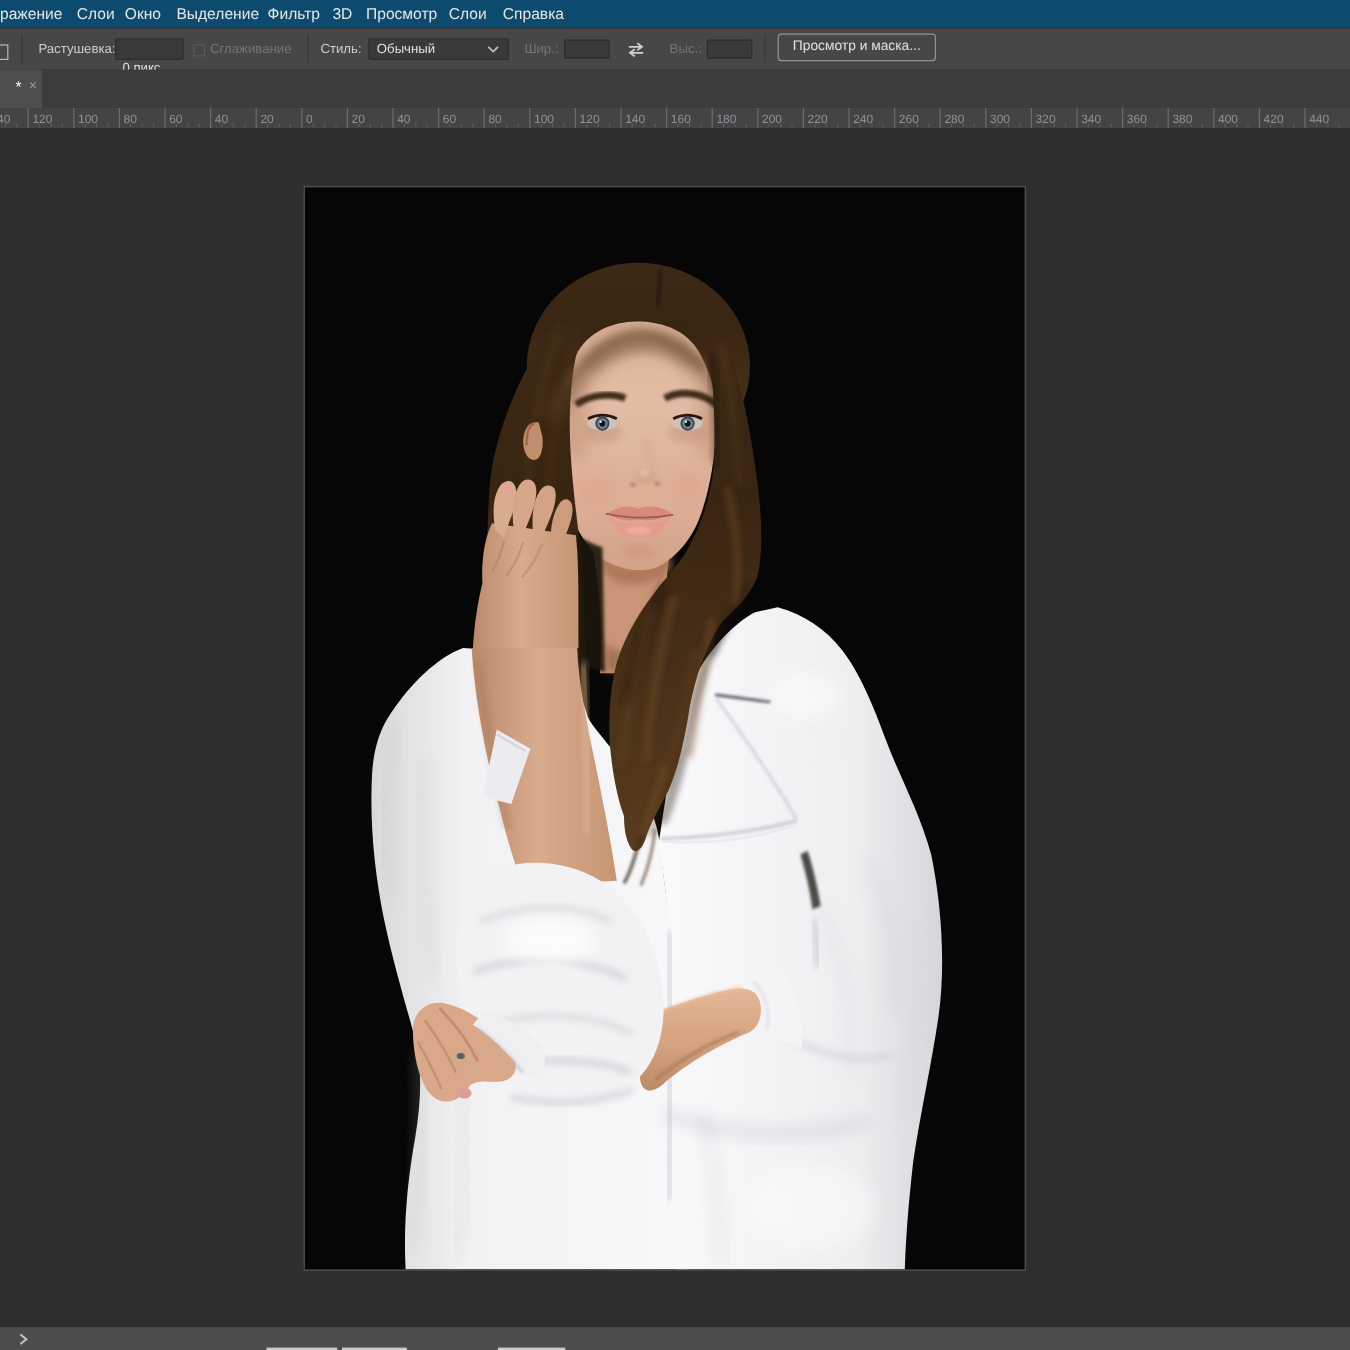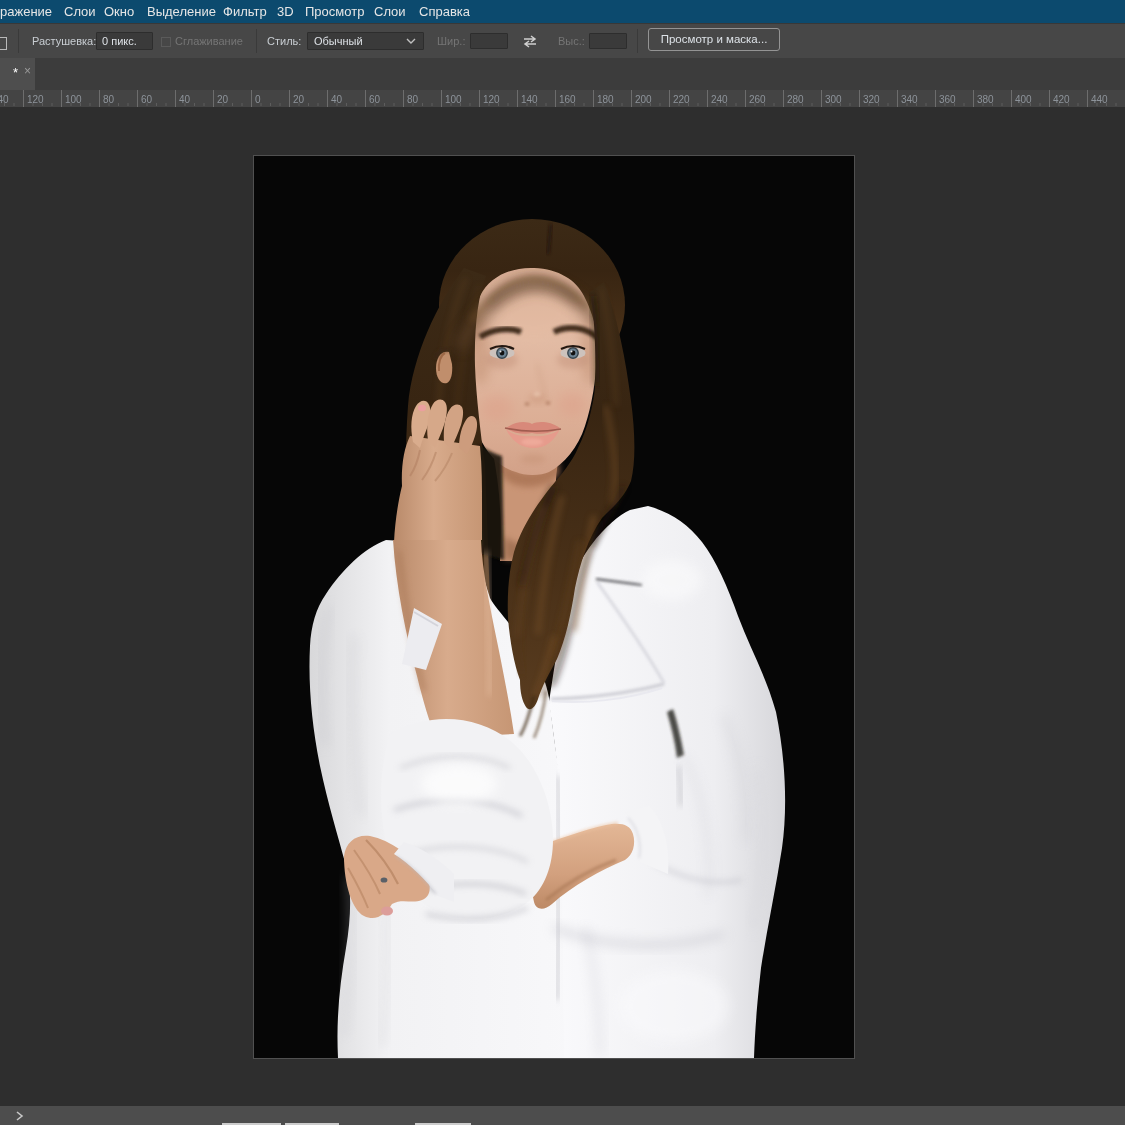--- a/index.html
+++ b/index.html
@@ -33,21 +33,21 @@
   <span style="left:374px">Слои</span>
   <span style="left:419px">Справка</span>
 </div>
 <div id="menuline"></div>
 <div id="optbar">
 
   <div class="abs" style="left:-4px;top:13px;width:9px;height:11px;border:1px solid #b9b9b9;background:#474747;"></div>
   <div class="abs" style="left:18px;top:5px;width:1px;height:24px;background:#3a3a3a;"></div>
   <div class="lbl" style="left:32px;top:8px;">Растушевка:</div>
   <div class="field" style="left:96px;top:8px;width:55px;height:16px;"></div>
-  <div class="lbl" style="left:102px;top:8px;color:#dde1e6;text-align:right;">0 пикс.</div>
+  <div class="lbl" style="left:102px;top:24px;color:#dde1e6;text-align:right;">0 пикс.</div>
   <div class="abs" style="left:161px;top:13px;width:8px;height:8px;border:1px solid #5a5a5a;"></div>
   <div class="lbl dim" style="left:175px;top:8px;">Сглаживание</div>
   <div class="abs" style="left:256px;top:5px;width:1px;height:24px;background:#3a3a3a;"></div>
   <div class="lbl" style="left:267px;top:8px;">Стиль:</div>
   <div class="field" style="left:307px;top:8px;width:115px;height:16px;"></div>
   <div class="lbl" style="left:314px;top:8px;color:#dde1e6;text-align:center;">Обычный</div>
   <svg class="abs" style="left:406px;top:14px;" width="10" height="6">
       <path d="M1,1 L5,5 L9,1" stroke="#c0c0c0" stroke-width="1.4" fill="none"></path>
     </svg>
   <div class="lbl dim" style="left:437px;top:8px;">Шир.:</div>

